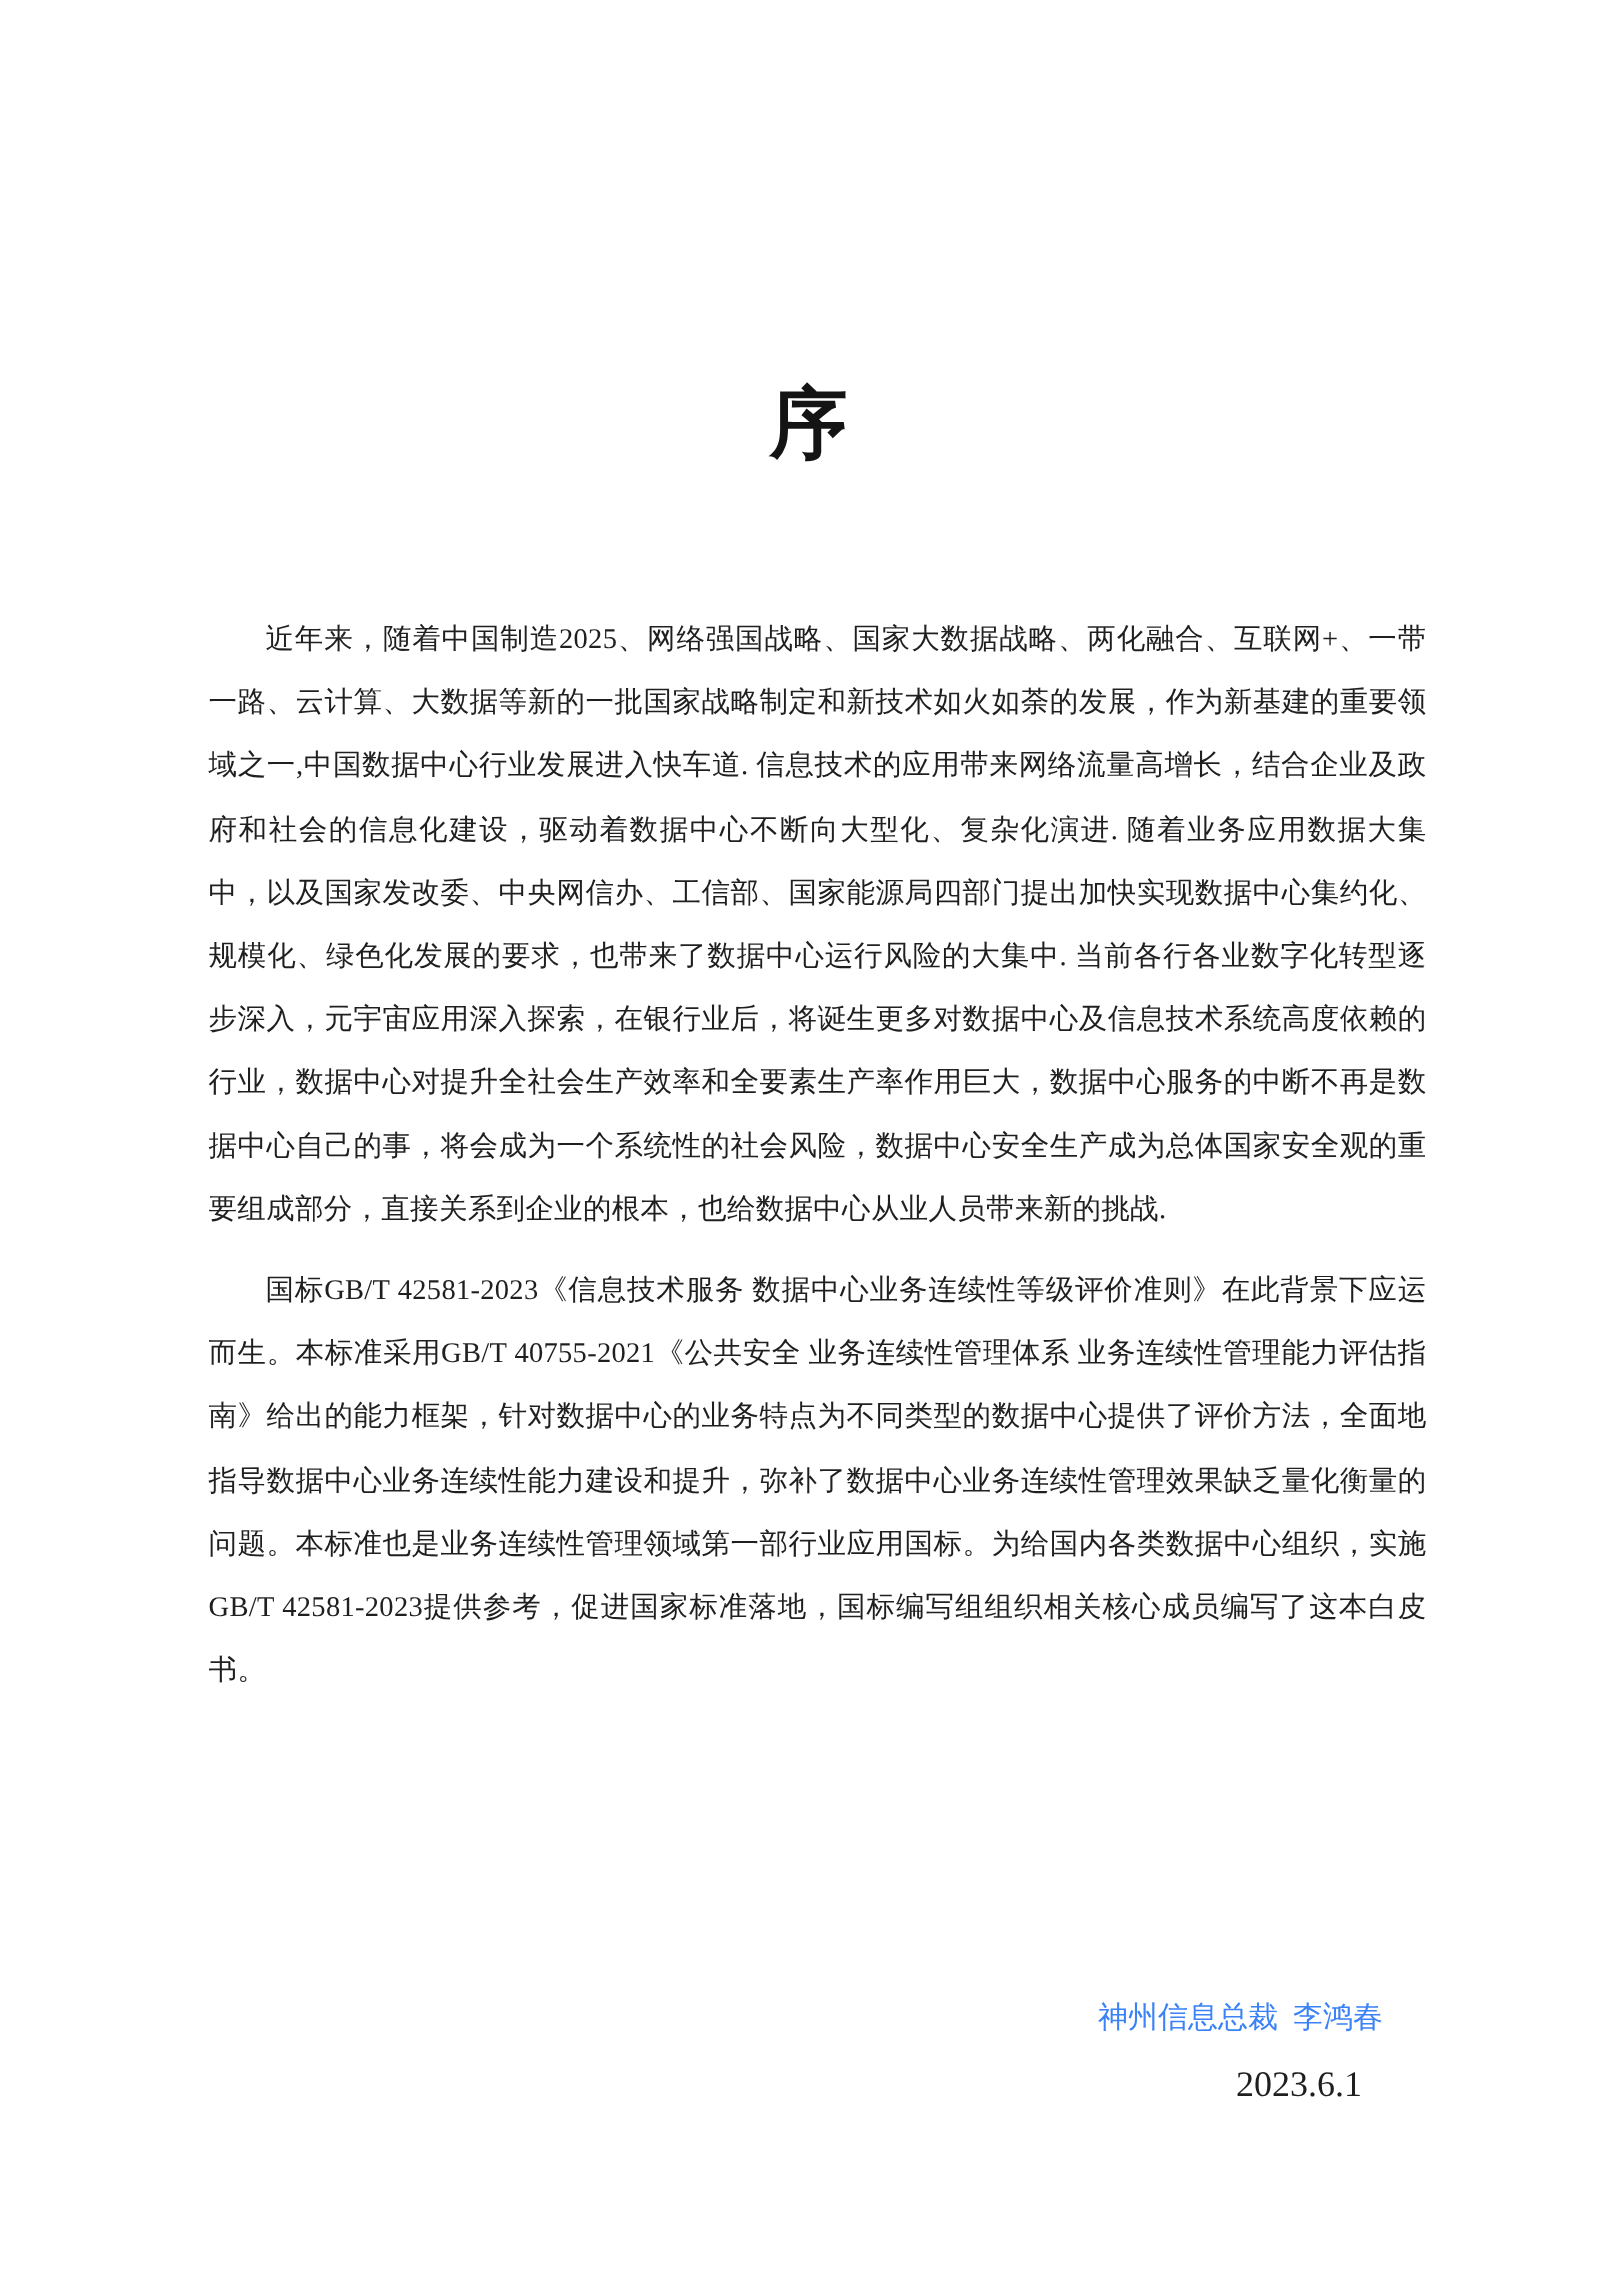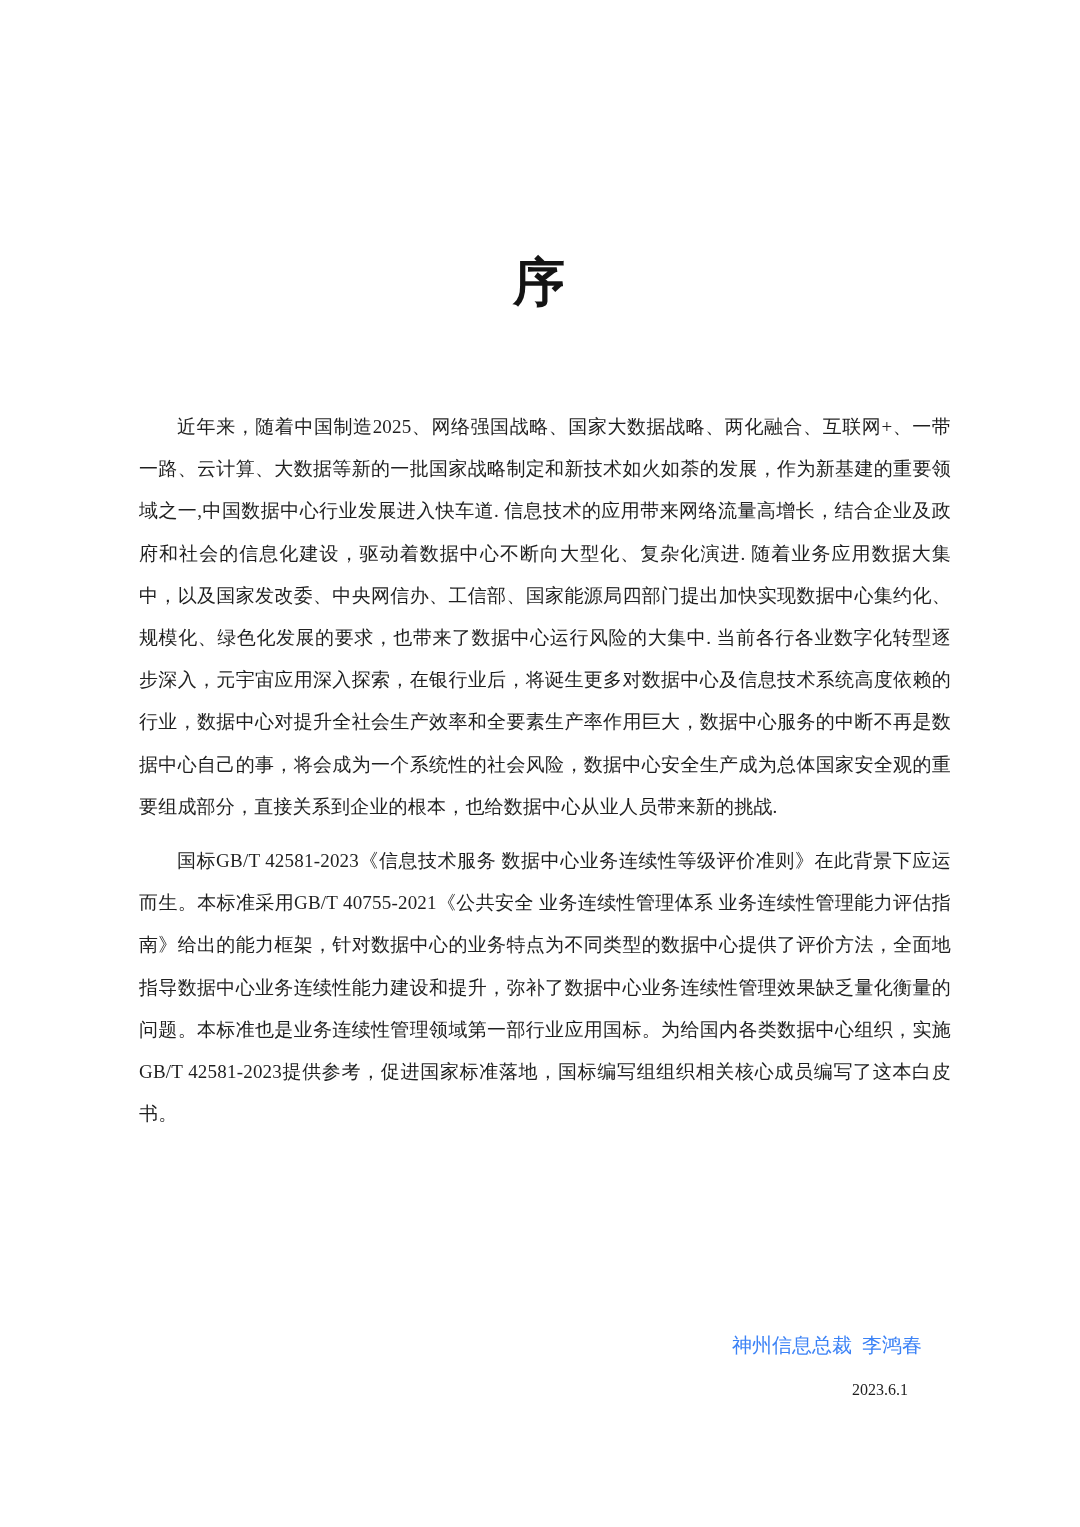--- a/index.html
+++ b/index.html
@@ -50,21 +50,21 @@
     right: 158px;
     font-size: 20px;
     line-height: 30px;
     color: #3b82f6;
     white-space: pre;
   }
   .date {
     position: absolute;
     top: 1376px;
     right: 172px;
-    font-size: 16px;
+    font-size: 24px;
     line-height: 28px;
     color: #1f1f1f;
     text-align: right;
   }
 </style>
 </head>
 <body>
 
 <div class="page">
 

